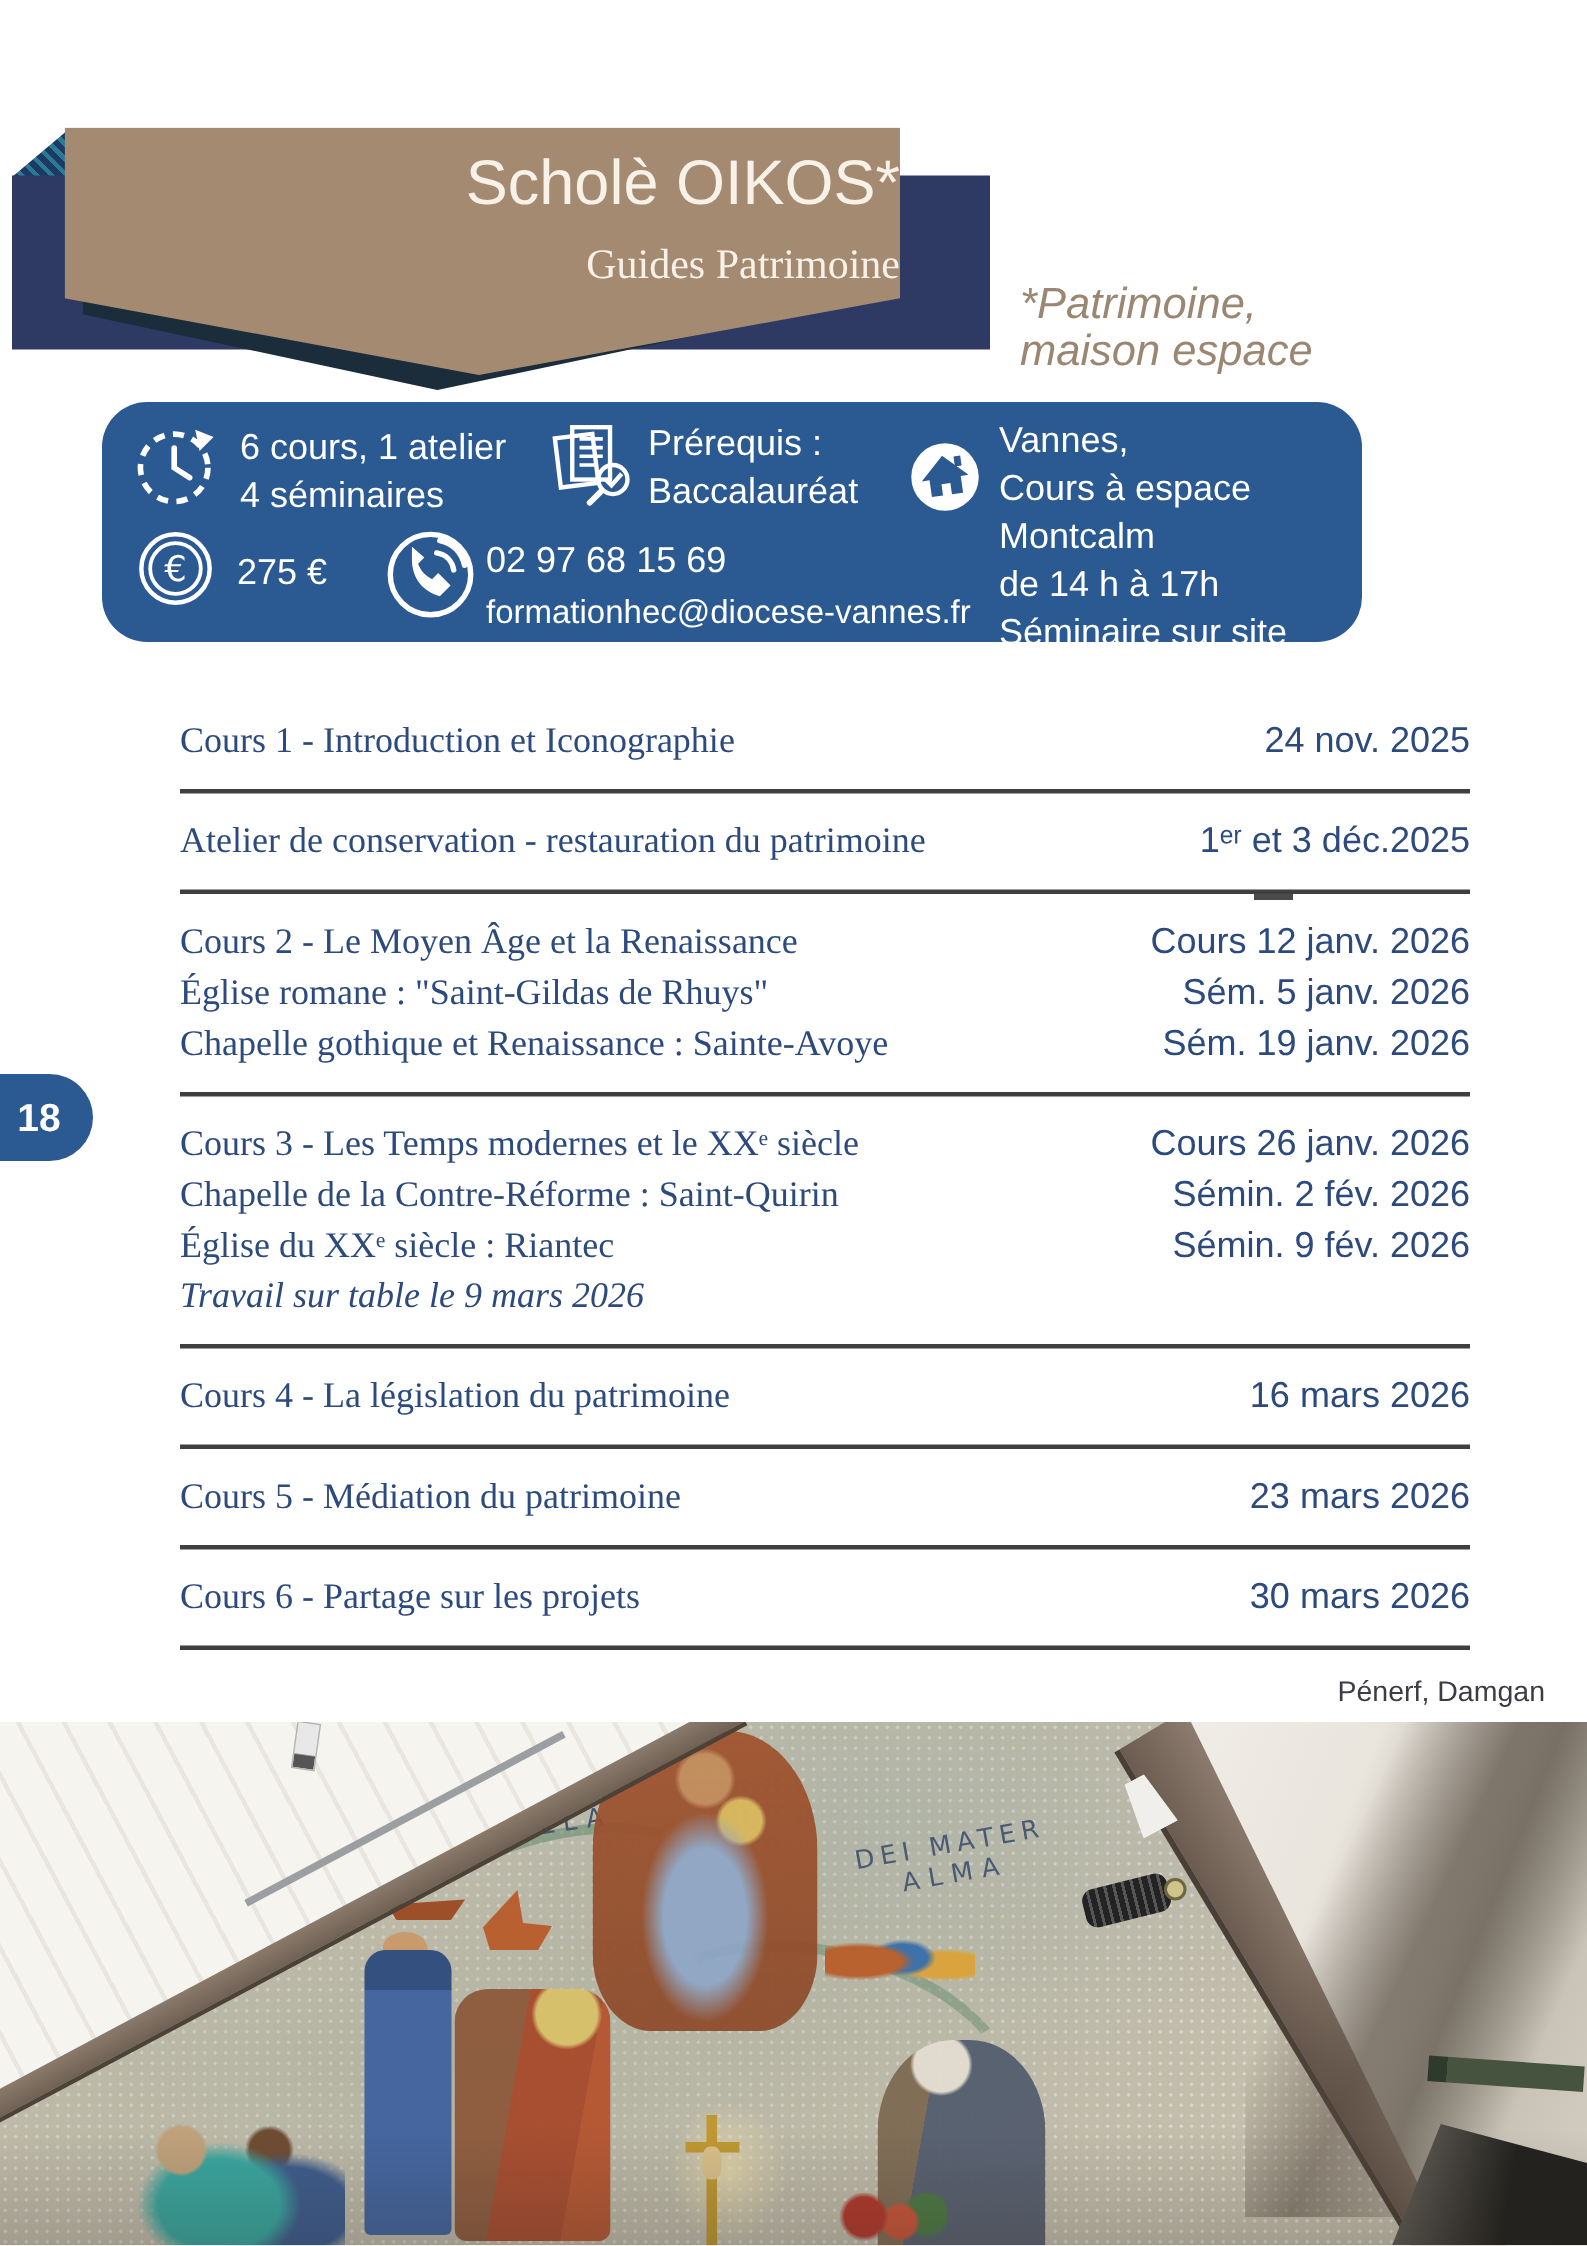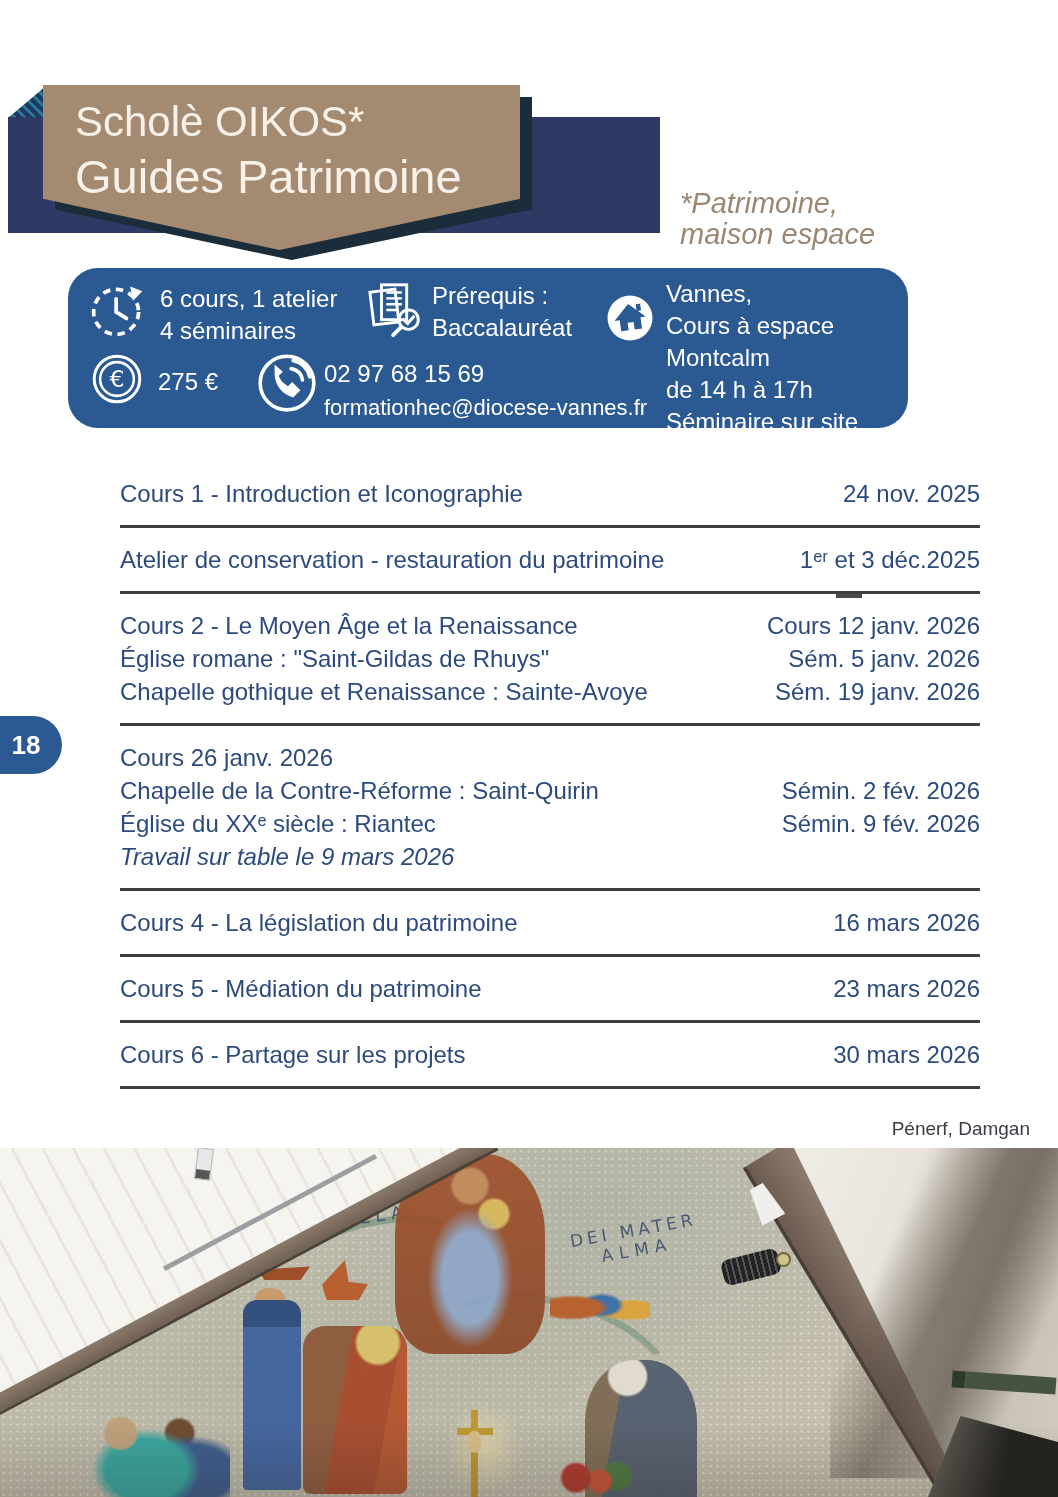--- a/index.html
+++ b/index.html
@@ -11,25 +11,25 @@
   body{margin:0;background:#ffffff;font-family:"Liberation Sans","DejaVu Sans",sans-serif;}
   .page{position:relative;width:1058px;height:1497px;background:#fff;overflow:hidden;margin:0 auto;}
 
   
   .hatch{position:absolute;left:8px;top:86px;width:38px;height:32px;
     clip-path:polygon(100% 0,100% 100%,0 100%);
     background:repeating-linear-gradient(45deg,#1d3a66 0 4px,var(--teal) 4px 7px);}
   .navband{position:absolute;left:8px;top:117px;width:652px;height:116px;background:var(--navy);}
   .banner-shadow{position:absolute;left:55px;top:97px;width:477px;height:163px;background:#1b2c3a;
     clip-path:polygon(0 0,100% 0,100% 69%,49.6% 100%,0 69%);}
-  .banner{position:absolute;left:43px;top:85px;width:477px;height:165px;background:var(--taupe);
+  .banner{position:absolute;left:43px;top:85px;width:557px;height:165px;background:var(--taupe);
     clip-path:polygon(0 0,100% 0,100% 69%,49.6% 100%,0 69%);
-    color:var(--banner-text);text-align:left;padding-top:10px;padding-left:32px;}
+    color:var(--banner-text);text-align:right;padding-top:10px;padding-left:32px;}
   .banner .l1{font-size:42px;line-height:54px;}
-  .banner .l2{font-size:47px;line-height:56px;}
+  .banner .l2{font-size:28px;line-height:56px;font-family:Liberation Serif, serif;}
   .note{position:absolute;left:680px;top:188px;width:260px;font-style:italic;
     color:var(--note-brown);font-size:29px;line-height:31px;}
 
   
   .infobox{position:absolute;left:68px;top:268px;width:840px;height:160px;background:var(--box-blue);
     border-radius:30px;color:#fff;}
   .infobox .grp{position:absolute;}
   .infobox .icon svg{display:block;}
   .ib-text{font-size:24px;line-height:32px;}
   .ic-clock{left:20px;top:12px;width:60px;height:60px;}
@@ -47,21 +47,21 @@
   
   .badge{position:absolute;left:0;top:716px;width:62px;height:58px;background:var(--box-blue);
     border-radius:0 29px 29px 0;color:#fff;font-size:26px;font-weight:bold;
     display:flex;align-items:center;justify-content:center;padding-right:10px;}
 
   
   .schedule{position:absolute;left:120px;top:462px;width:860px;}
   .sched-block{position:relative;border-bottom:3px solid var(--rule);padding:15px 0;}
   .sched-row{display:flex;justify-content:space-between;align-items:baseline;
     font-size:24px;line-height:33px;color:var(--text-blue);}
-  .sched-title{flex:1 1 auto;padding-right:14px;}
+  .sched-title{flex:1 1 auto;padding-right:14px;font-family:Liberation Serif, serif;}
   .sched-title.it{font-style:italic;}
   .sched-date{flex:0 0 auto;white-space:nowrap;text-align:right;}
   .rule-notch{position:absolute;left:716px;bottom:-7px;width:26px;height:4px;background:#4a4a4a;}
 
   
   .restitution{position:absolute;left:120px;top:1100px;font-size:27px;font-weight:bold;
     font-style:italic;color:var(--ink);}
   .caption{position:absolute;right:28px;top:1118px;font-size:19px;color:var(--caption-gray);}
 
   
@@ -254,20 +254,21 @@
           <span class="sched-title">Église romane : "Saint-Gildas de Rhuys"</span>
           <span class="sched-date">Sém. 5 janv. 2026</span>
         </div>
         <div class="sched-row">
           <span class="sched-title">Chapelle gothique et Renaissance : Sainte-Avoye</span>
           <span class="sched-date">Sém. 19 janv. 2026</span>
         </div>
       </div>
       <div class="sched-block">
         <div class="sched-row">
+          <span class="sched-title">Cours 3 - Les Temps modernes et le XXᵉ siècle</span>
           <span class="sched-date">Cours 26 janv. 2026</span>
         </div>
         <div class="sched-row">
           <span class="sched-title">Chapelle de la Contre-Réforme : Saint-Quirin</span>
           <span class="sched-date">Sémin. 2 fév. 2026</span>
         </div>
         <div class="sched-row">
           <span class="sched-title">Église du XXᵉ siècle : Riantec</span>
           <span class="sched-date">Sémin. 9 fév. 2026</span>
         </div>

